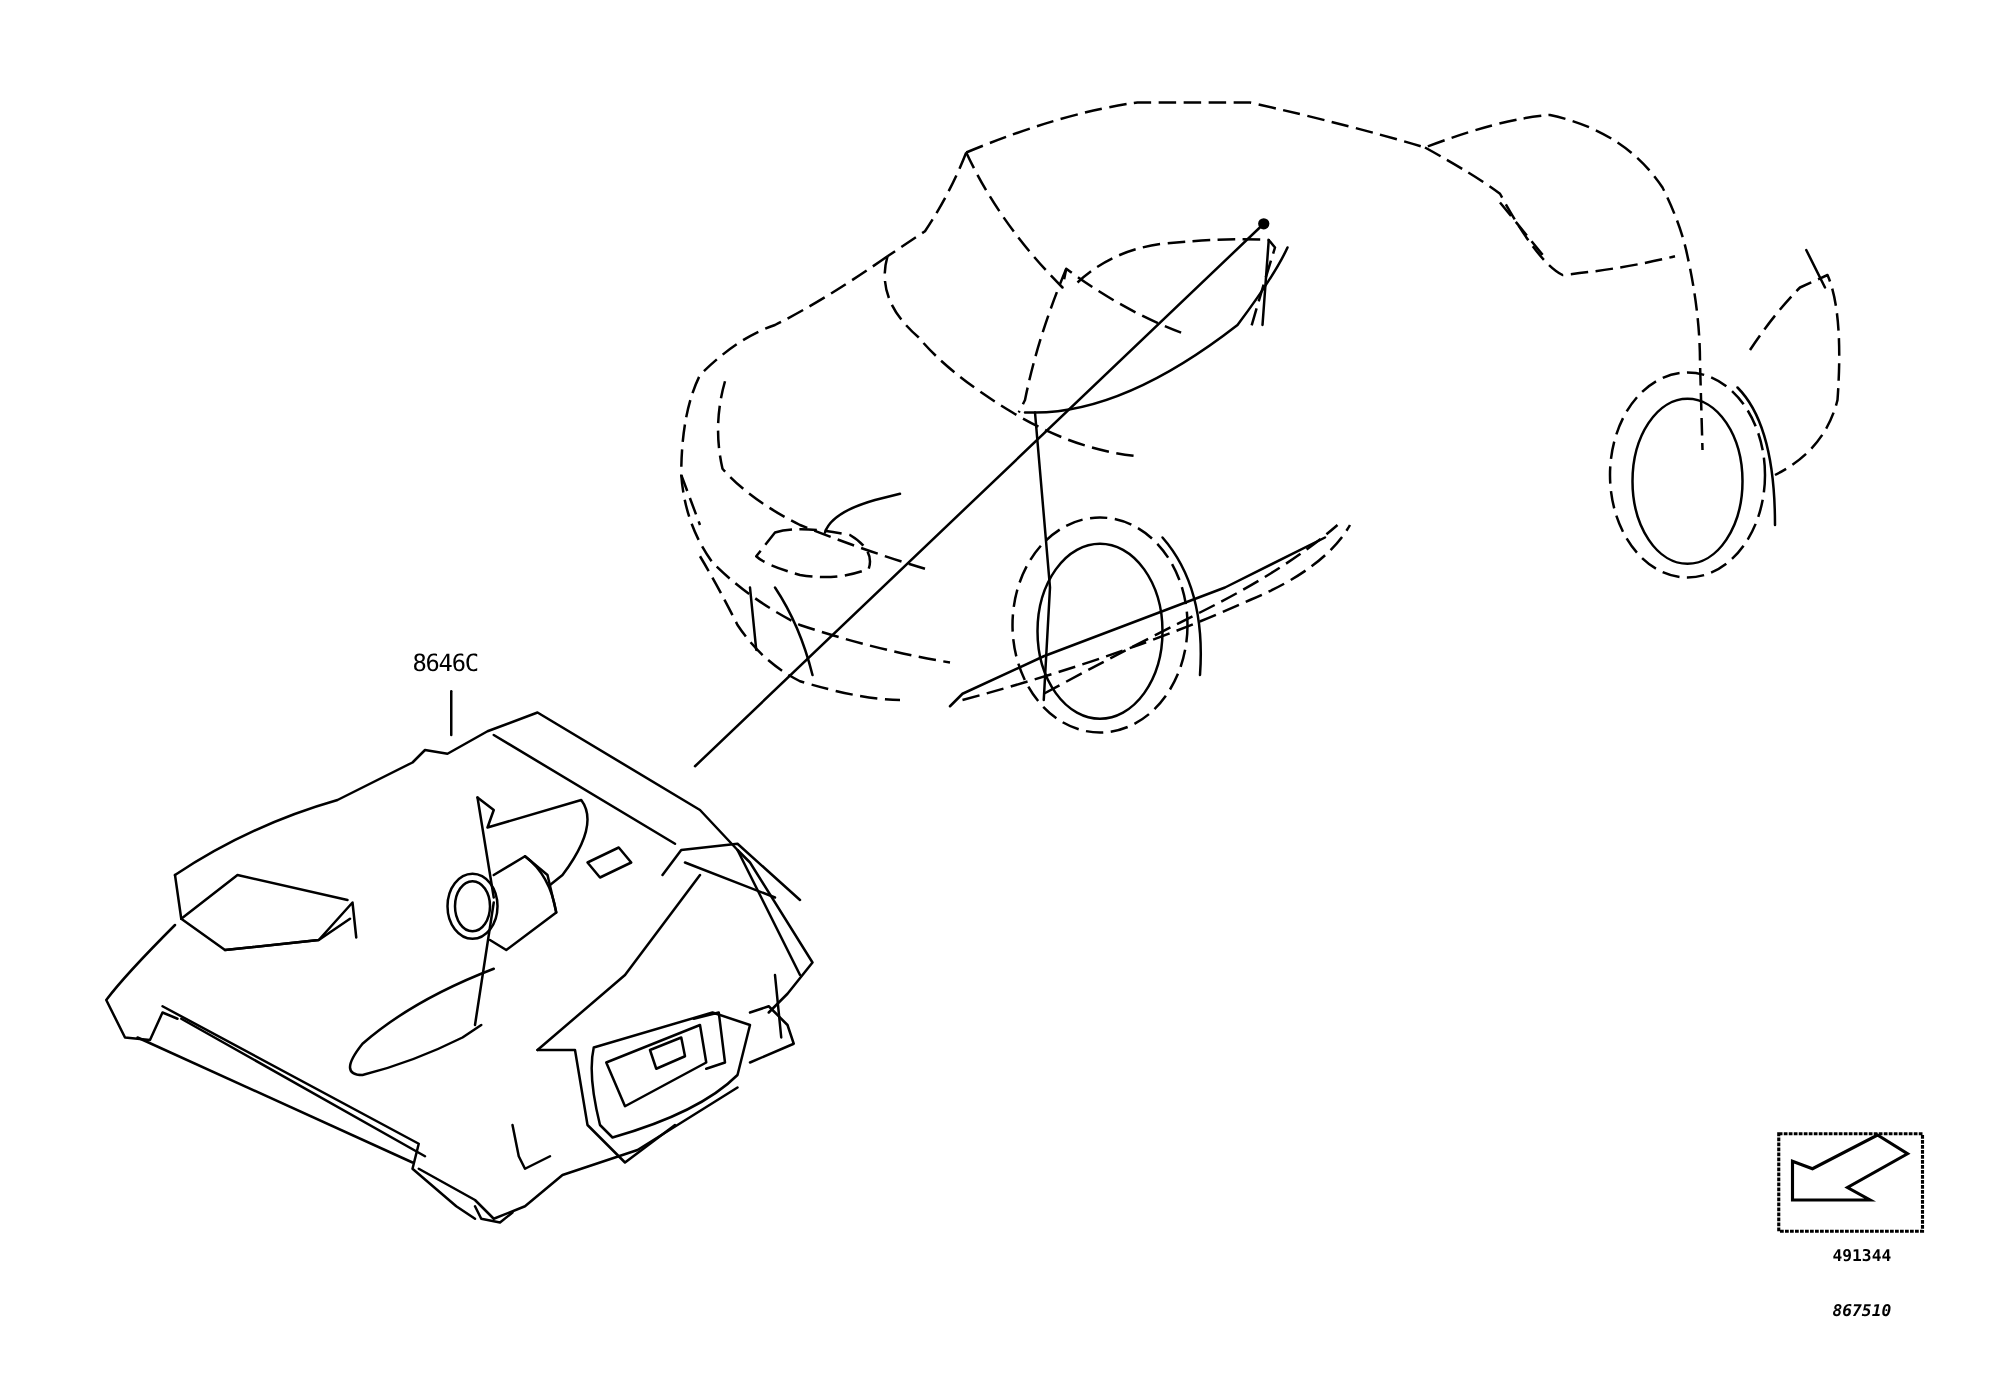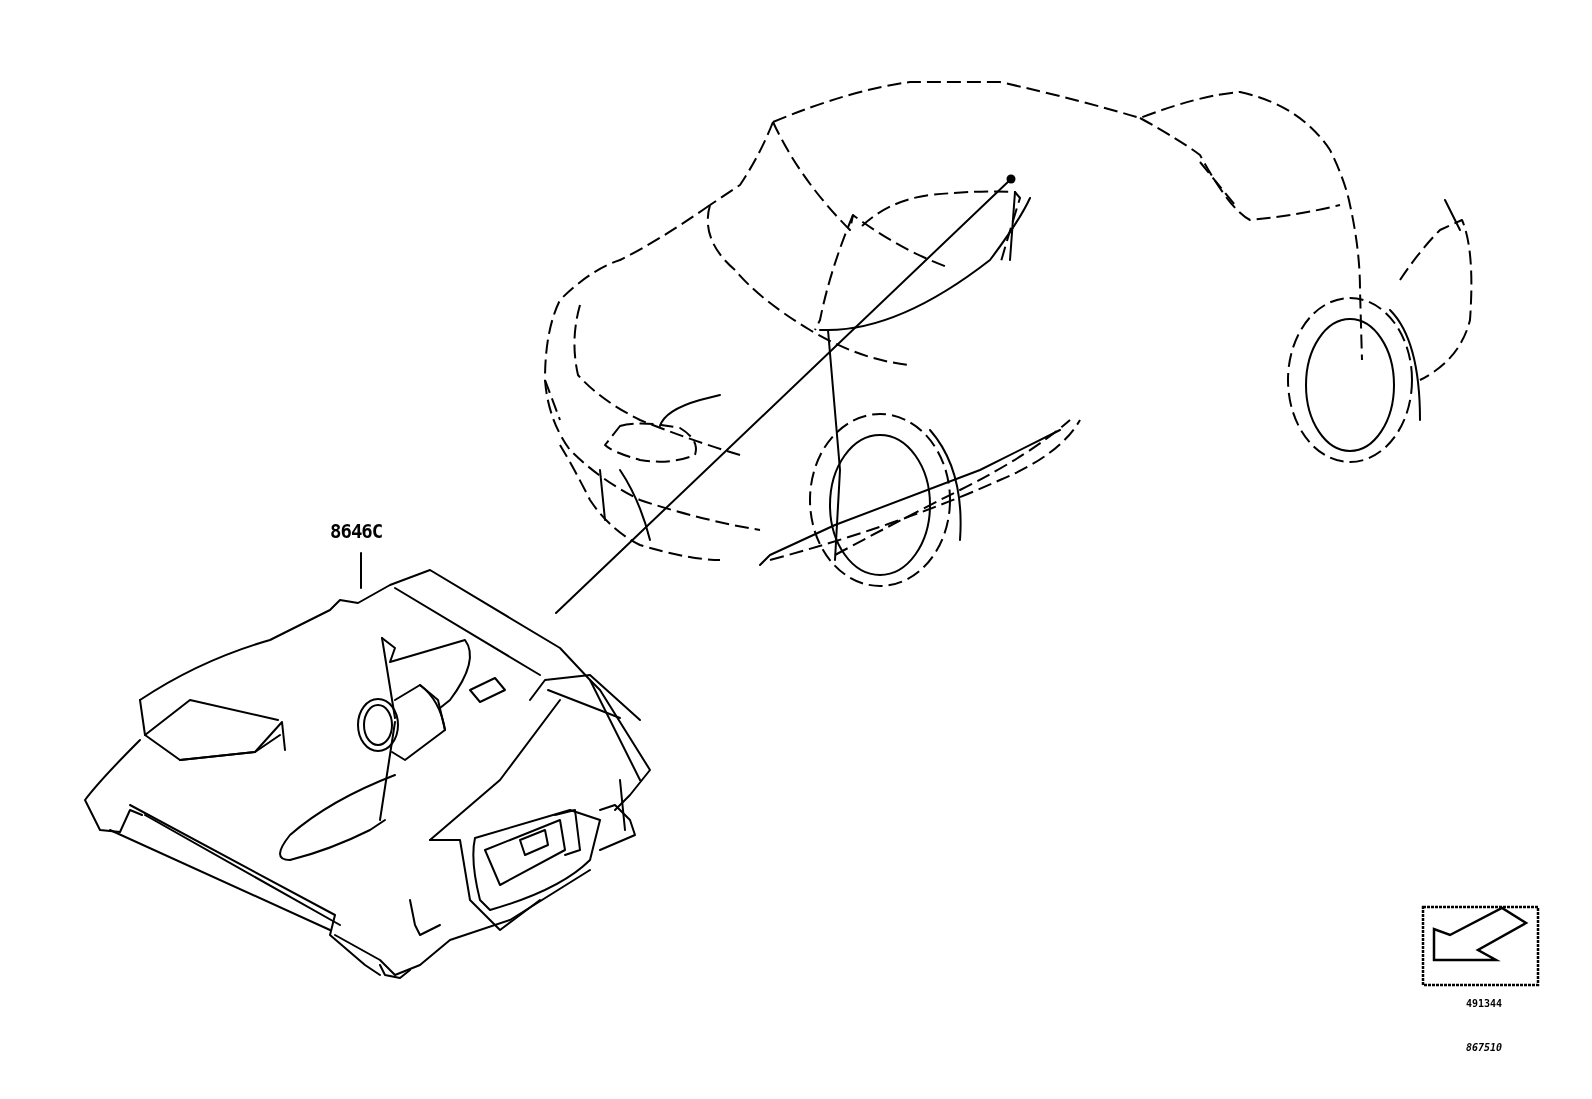--- a/index.html
+++ b/index.html
@@ -1,21 +1,21 @@
 <!DOCTYPE html>
 <html><head>
 <meta charset="utf-8">
 <style>
   html, body { margin:0; padding:0; background:#ffffff; }
   body { width:1592px; height:1099px; position:relative; overflow:hidden; font-family:"DejaVu Sans", sans-serif; }
   svg.drawing { position:absolute; left:0; top:0; }
   .ln { fill:none; stroke:#000; stroke-width:2; stroke-linejoin:round; stroke-linecap:round; }
   .dash { fill:none; stroke:#000; stroke-width:2; stroke-dasharray:14 6; stroke-linejoin:round; }
-  .label { position:absolute; font-family:"DejaVu Sans Mono", monospace; font-weight:bold; color:#000; font-size:19px; letter-spacing:-1px; }
-  .code { position:absolute; font-family:"DejaVu Sans Mono", monospace; font-weight:bold; color:#000; font-size:10px; }
+  .label { position:absolute; font-family:"DejaVu Sans Mono", monospace; font-weight:normal; color:#000; font-size:19px; letter-spacing:-1px; }
+  .code { position:absolute; font-family:"DejaVu Sans Mono", monospace; font-weight:bold; color:#000; font-size:13px; }
 </style>
 </head>
 <body>
 
 <svg class="drawing" width="1592" height="1099" viewBox="0 0 1592 1099">
 
   <g>
 
     <path class="dash" d="M773,122 Q850,90 910,82 L1000,82 Q1080,100 1140,118 Q1200,95 1240,92 Q1300,105 1330,150 Q1345,180 1350,205 Q1360,250 1360,290 L1362,360"></path>
 

